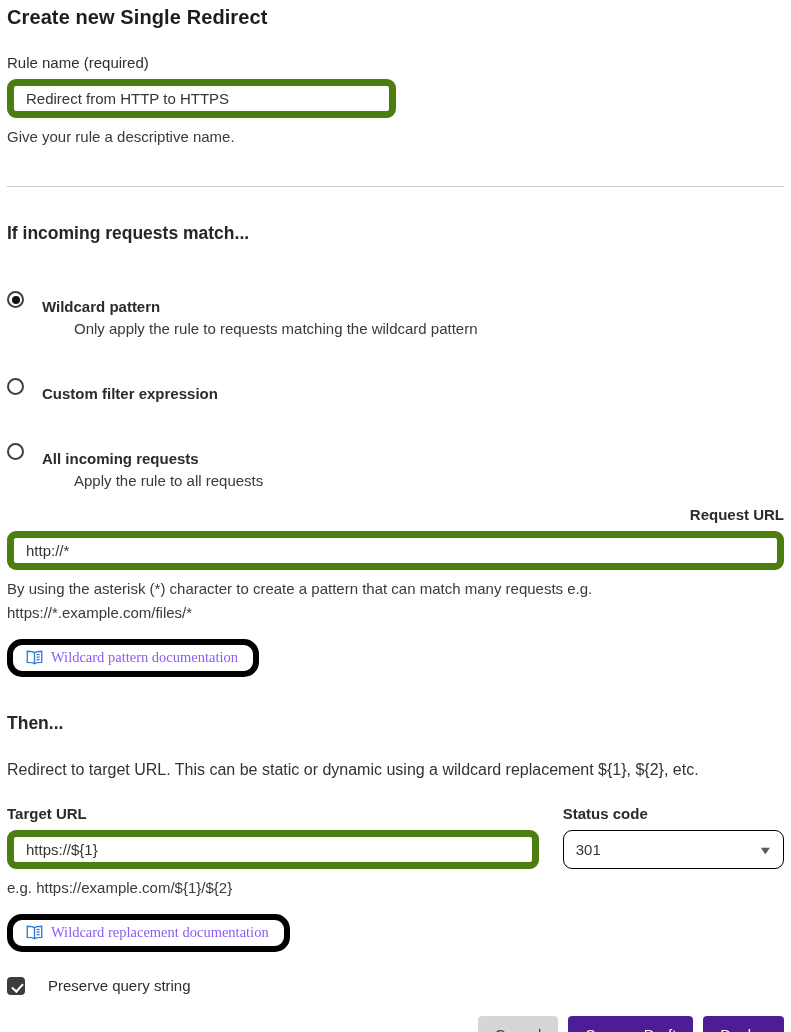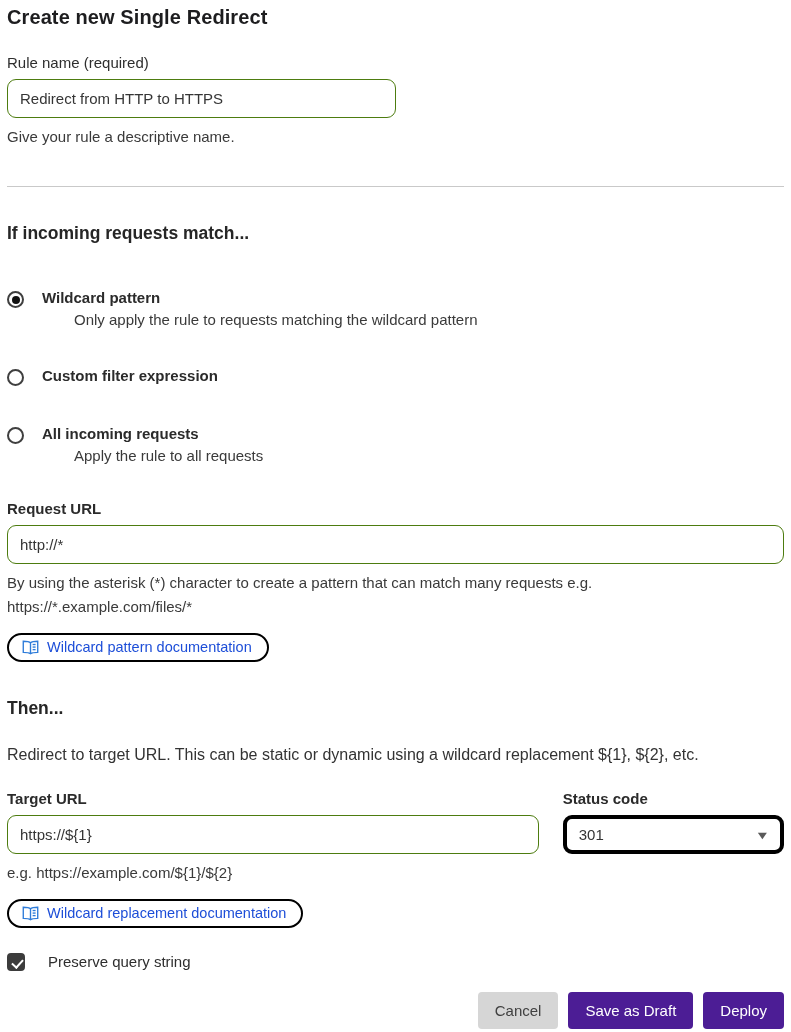--- a/index.html
+++ b/index.html
@@ -24,21 +24,21 @@
     font-size: 15px;
     color: #2e2e2e;
     margin-top: 25px;
   }
   .field-label.semibold { font-weight: 700; color: #2b2b2b; }
 
   .text-input {
     display: block;
     margin-top: 8px;
     height: 39px;
-    border: 1px solid #4d7c0f;
+    border: 7px solid #4d7c0f;
     border-radius: 9px;
     padding: 0 12px;
     font-size: 15px;
     color: #353535;
     font-family: "Liberation Sans", "DejaVu Sans", sans-serif;
     background: #fff;
     outline: none;
     width: 100%;
   }
   .w-rule { width: 389px; }
@@ -87,40 +87,41 @@
     left: 2.5px; top: 2.5px;
     width: 8px; height: 8px;
     border-radius: 50%;
     background: #111;
   }
   .radio-texts { margin-left: 18px; }
   .radio-label {
     font-size: 15px;
     font-weight: 700;
     color: #2b2b2b;
+    margin-top: 9px;
   }
   .radio-desc {
     margin-top: 5px;
     font-size: 15px;
     color: #3a3a3a;
     margin-left: 32px;
   }
 
   .doc-button {
     display: inline-flex;
     align-items: center;
     gap: 8px;
     margin-top: 14px;
     background: #fff;
-    border: 2px solid #000000;
+    border: 6px solid #000000;
     border-radius: 15px;
     padding: 4px 15px 5px 13px;
     font-size: 14.5px;
-    color: #1d4ed8;
-    font-family: Liberation Sans, sans-serif;
+    color: #8b5cf6;
+    font-family: Liberation Serif, serif;
     cursor: pointer;
   }
   .doc-button svg { display: block; }
 
   .then-paragraph {
     margin-top: 27px;
     font-size: 16px;
     color: #333333;
   }
 
@@ -131,21 +132,21 @@
   }
   .col-target { width: 543px; }
   .col-status { width: 226px; }
 
   .select-box {
     display: flex;
     align-items: center;
     justify-content: space-between;
     margin-top: 8px;
     height: 39px;
-    border: 4px solid #000000;
+    border: 1px solid #000000;
     border-radius: 9px;
     padding: 0 12px;
     font-size: 15px;
     color: #353535;
     background: #fff;
     cursor: pointer;
   }
   .select-caret {
     font-size: 11px;
     color: #5a5a5a;
@@ -244,21 +245,21 @@
     <div class="radio-row">
       <span class="radio-circle"></span>
       <div class="radio-texts">
         <div class="radio-label">All incoming requests</div>
         <div class="radio-desc">Apply the rule to all requests</div>
       </div>
     </div>
 
   </div>
 
-  <label class="field-label semibold" style="margin-top:36px;">Request URL</label>
+  <label class="field-label semibold" style="margin-top:17px;text-align:right;">Request URL</label>
   <input class="text-input" type="text" value="http://*" style="">
   <div class="help-text">
     <div>By using the asterisk (*) character to create a pattern that can match many requests e.g.</div>
     <div>https://*.example.com/files/*</div>
   </div>
 
   <button class="doc-button">
     <span>
       <svg width="17" height="15" viewBox="0 0 20 17" fill="none" stroke="#2e7cd9" stroke-width="1.6">
         <path d="M10 3 C8.5 1.6 6.5 1.2 1.5 1.2 L1.5 14.2 C6.5 14.2 8.5 14.6 10 15.8 C11.5 14.6 13.5 14.2 18.5 14.2 L18.5 1.2 C13.5 1.2 11.5 1.6 10 3 Z"></path>

